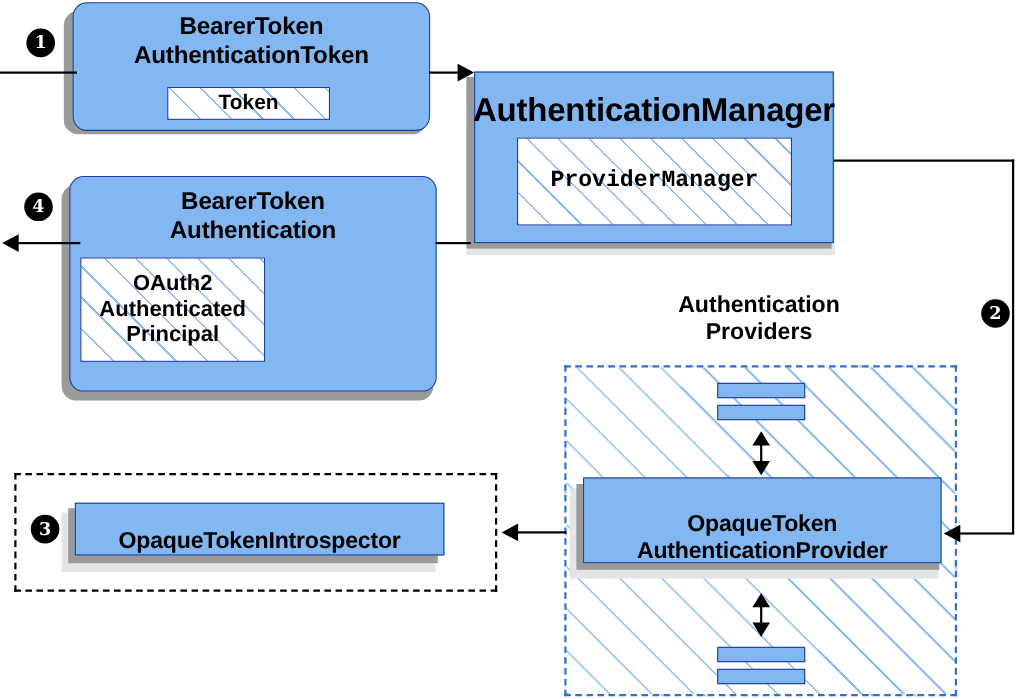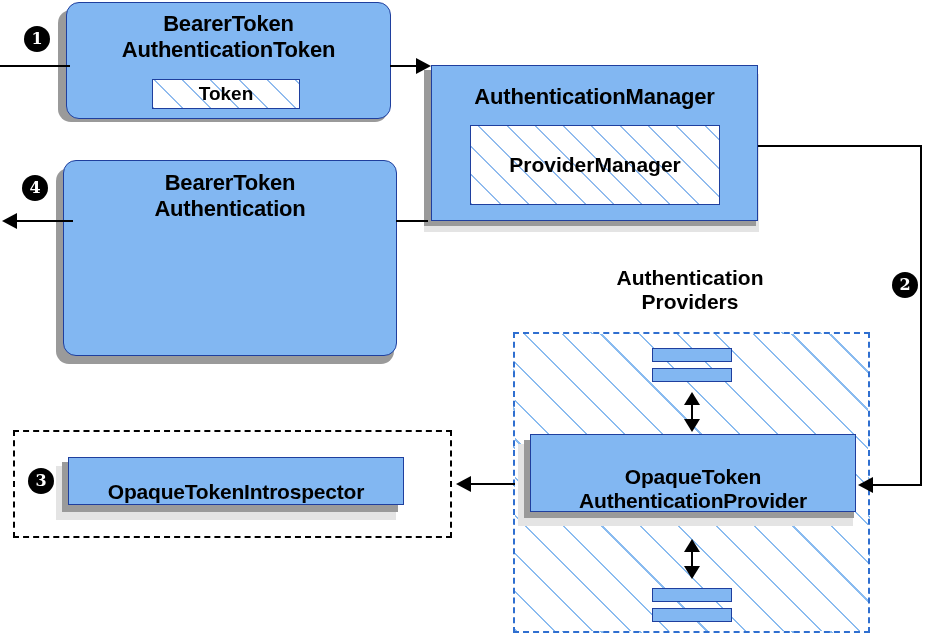--- a/index.html
+++ b/index.html
@@ -238,28 +238,31 @@
   <div class="shadow rounded" style="left:58px; top:10px; width:330px; height:112px;"></div>
   <div class="node rounded" style="left:66px; top:2px; width:325px; height:117px; padding-top:8px;">
     <div class="node-title" style="font-size:22px;">BearerToken
 AuthenticationToken</div>
   </div>
   <div class="hatch-panel" style="left:152px; top:79px; width:148px; height:30px; font-size:19px;">Token</div>
 
   <div class="shadow2" style="left:424px; top:74px; width:335px; height:158px;"></div>
   <div class="shadow" style="left:424px; top:70px; width:332px; height:156px;"></div>
   <div class="node" style="left:431px; top:65px; width:327px; height:156px; padding-top:18px;">
-    <div class="node-title" style="font-size:22px;">AuthenticationManager</div>
-  </div>
-  <div class="hatch-panel" style="left:470px; top:125px; width:250px; height:80px; font-size:21px;">ProviderManager</div>
+    <div class="node-title" style="font-size:30px;">AuthenticationManager</div>
+  </div>
+  <div class="hatch-panel" style="left:470px; top:125px; width:250px; height:80px; font-size:21px;font-family:Liberation Mono, monospace;">ProviderManager</div>
 
   <div class="shadow rounded" style="left:56px; top:168px; width:338px; height:196px;"></div>
   <div class="node rounded" style="left:63px; top:160px; width:334px; height:196px; padding-top:9px;">
     <div class="node-title" style="font-size:22px;">BearerToken
 Authentication</div>
   </div>
+  <div class="hatch-panel" style="left:73px; top:234px; width:168px; height:95px; font-size:20px;">OAuth2
+Authenticated
+Principal</div>
 
   <div class="badge" style="left:24px; top:26px;">1</div>
   <div class="badge" style="left:892px; top:272px;">2</div>
   <div class="badge" style="left:28px; top:468px;">3</div>
   <div class="badge" style="left:22px; top:175px;">4</div>
 
 </div>
 
 </body></html>

